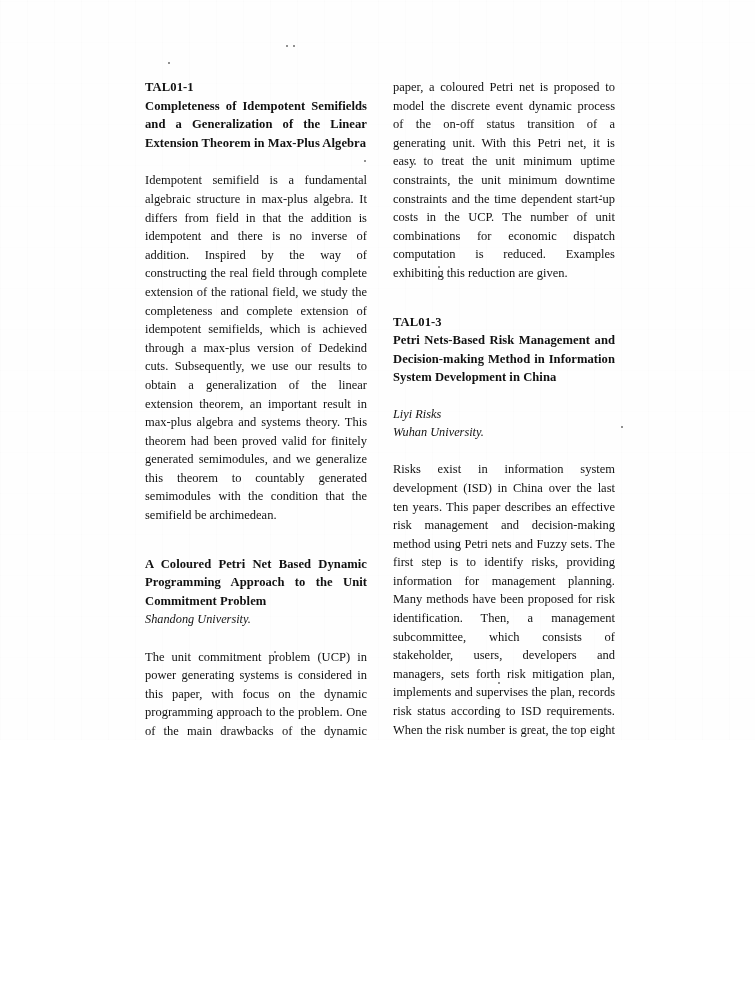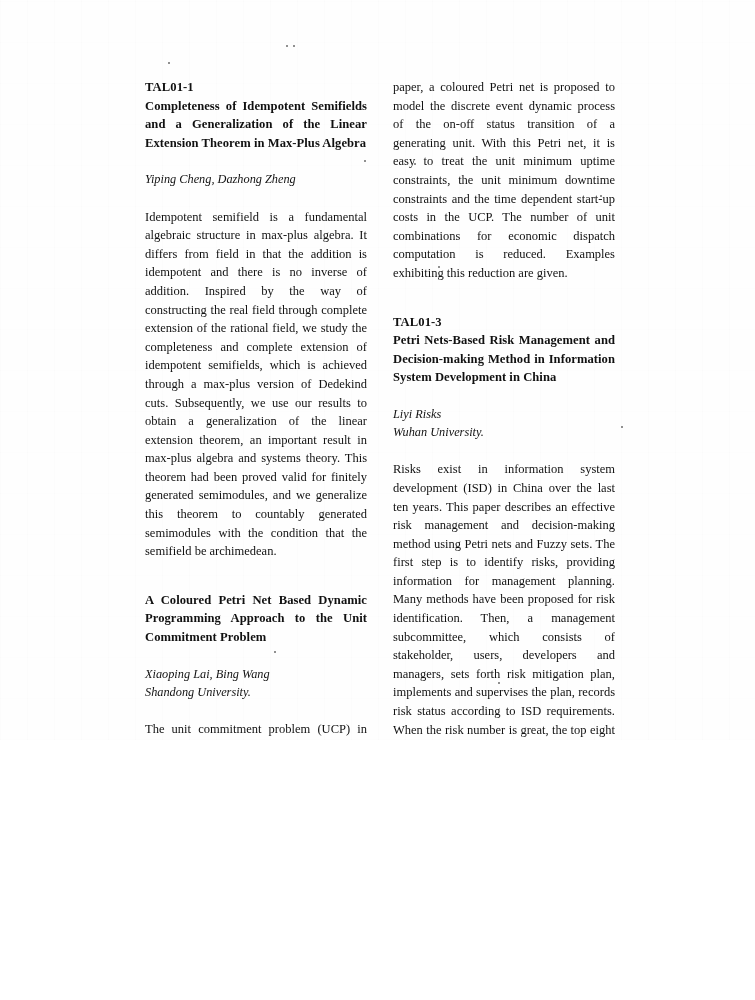--- a/index.html
+++ b/index.html
@@ -139,29 +139,27 @@
   <div class="speck" style="left:700px;top:868px;width:2px;height:2px;"></div>
   <div class="speck" style="left:369px;top:898px;width:2px;height:2px;"></div>
 
   <div id="columns">
 
     <div class="column">
 
       <div class="paper-block">
         <div class="paper-code">TAL01-1</div>
         <div class="paper-title">Completeness of Idempotent Semifields and a Generalization of the Linear Extension Theorem in Max-Plus Algebra</div>
-        <div class="authors">Yiping Cheng, Dazhong Zheng</div>
         <div class="abstract">Idempotent semifield is a fundamental algebraic structure in max-plus algebra. It differs from field in that the addition is idempotent and there is no inverse of addition. Inspired by the way of constructing the real field through complete extension of the rational field, we study the completeness and complete extension of idempotent semifields, which is achieved through a max-plus version of Dedekind cuts. Subsequently, we use our results to obtain a generalization of the linear extension theorem, an important result in max-plus algebra and systems theory. This theorem had been proved valid for finitely generated semimodules, and we generalize this theorem to countably generated semimodules with the condition that the semifield be archimedean.</div>
       </div>
 
       <div class="spacer-block"></div>
 
       <div class="paper-block">
         <div class="paper-title">A Coloured Petri Net Based Dynamic Programming Approach to the Unit Commitment Problem</div>
-        <div class="authors">Xiaoping Lai, Bing Wang</div>
         <div class="affiliation">Shandong University.</div>
         <div class="abstract">The unit commitment problem (UCP) in power generating systems is considered in this paper, with focus on the dynamic programming approach to the problem. One of the main drawbacks of the dynamic programming approach to the UCP is the curse of dimensionality. Dealing effectively with the constraints, especially, the time-dependent constraints of the UCP is of great importance for the dynamic programming approach. In this</div>
       </div>
 
     </div>
 
     <div class="column">
 
       <div class="abstract" style="margin-top:0;">paper, a coloured Petri net is proposed to model the discrete event dynamic process of the on-off status transition of a generating unit. With this Petri net, it is easy to treat the unit minimum uptime constraints, the unit minimum downtime constraints and the time dependent start-up costs in the UCP. The number of unit combinations for economic dispatch computation is reduced. Examples exhibiting this reduction are given.</div>
 

